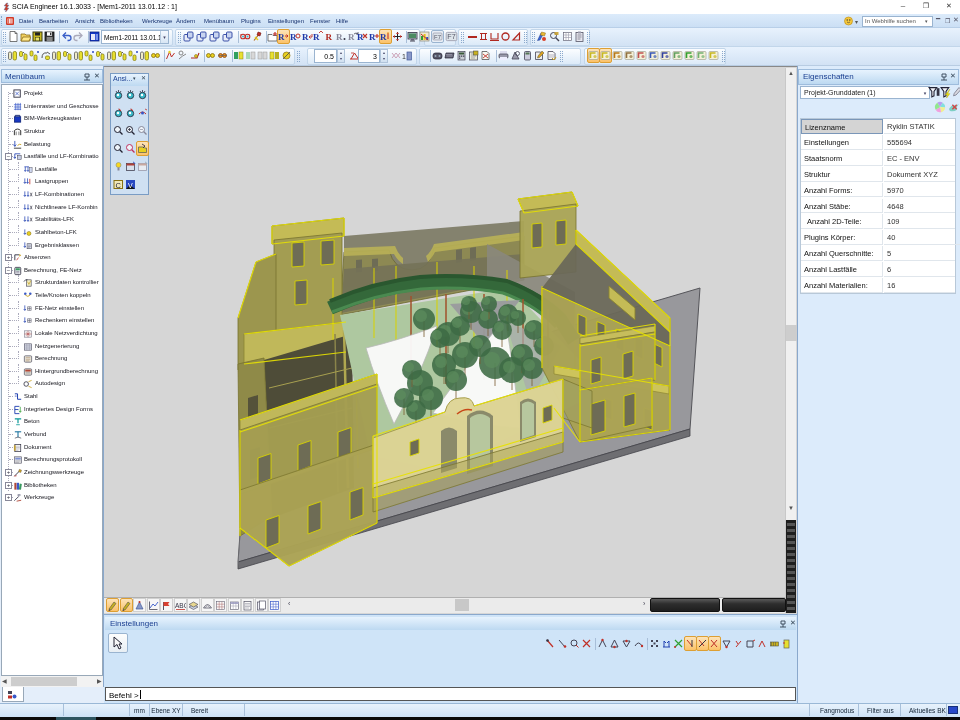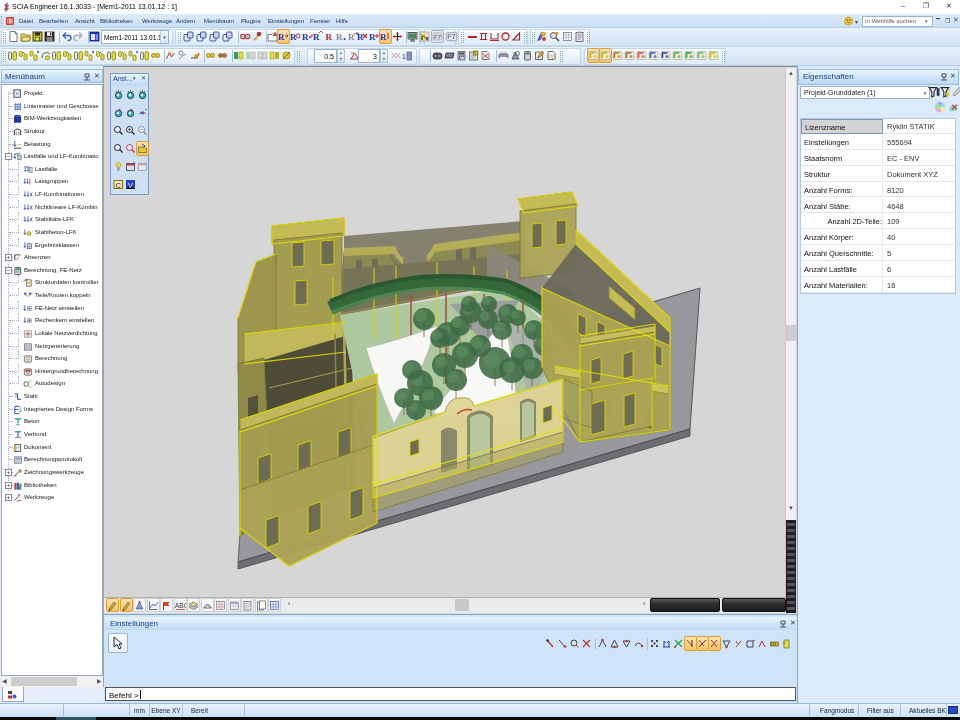--- a/index.html
+++ b/index.html
@@ -1191,26 +1191,26 @@
 <div class="abs" style="left:800px;top:118px;width:156px;height:176px;background:#fff;border:1px solid #b8c8d8;"></div>
 <div class="abs" style="left:801px;top:119.0px;width:82px;height:14.9px;background:#d4d4d4;border:1px solid #7a96b8;font-size:7.5px;color:#111;padding:3px 0 0 3px;white-space:nowrap;overflow:hidden;">Lizenzname</div>
 <div class="abs" style="left:884px;top:119.0px;width:71px;height:14.9px;border-bottom:1px solid #e0e6ec;font-size:7.5px;color:#333;padding:3px 0 0 3px;white-space:nowrap;">Ryklin STATIK</div>
 <div class="abs" style="left:801px;top:134.9px;width:82px;height:14.9px;border-bottom:1px solid #e0e6ec;border-right:1px solid #e0e6ec;font-size:7.5px;color:#111;padding:3px 0 0 3px;white-space:nowrap;overflow:hidden;">Einstellungen</div>
 <div class="abs" style="left:884px;top:134.9px;width:71px;height:14.9px;border-bottom:1px solid #e0e6ec;font-size:7.5px;color:#333;padding:3px 0 0 3px;white-space:nowrap;">555694</div>
 <div class="abs" style="left:801px;top:150.8px;width:82px;height:14.9px;border-bottom:1px solid #e0e6ec;border-right:1px solid #e0e6ec;font-size:7.5px;color:#111;padding:3px 0 0 3px;white-space:nowrap;overflow:hidden;">Staatsnorm</div>
 <div class="abs" style="left:884px;top:150.8px;width:71px;height:14.9px;border-bottom:1px solid #e0e6ec;font-size:7.5px;color:#333;padding:3px 0 0 3px;white-space:nowrap;">EC - ENV</div>
 <div class="abs" style="left:801px;top:166.7px;width:82px;height:14.9px;border-bottom:1px solid #e0e6ec;border-right:1px solid #e0e6ec;font-size:7.5px;color:#111;padding:3px 0 0 3px;white-space:nowrap;overflow:hidden;">Struktur</div>
 <div class="abs" style="left:884px;top:166.7px;width:71px;height:14.9px;border-bottom:1px solid #e0e6ec;font-size:7.5px;color:#333;padding:3px 0 0 3px;white-space:nowrap;">Dokument XYZ</div>
 <div class="abs" style="left:801px;top:182.6px;width:82px;height:14.9px;border-bottom:1px solid #e0e6ec;border-right:1px solid #e0e6ec;font-size:7.5px;color:#111;padding:3px 0 0 3px;white-space:nowrap;overflow:hidden;">Anzahl Forms:</div>
-<div class="abs" style="left:884px;top:182.6px;width:71px;height:14.9px;border-bottom:1px solid #e0e6ec;font-size:7.5px;color:#333;padding:3px 0 0 3px;white-space:nowrap;">8120</div>
+<div class="abs" style="left:884px;top:182.6px;width:71px;height:14.9px;border-bottom:1px solid #e0e6ec;font-size:7.5px;color:#333;padding:3px 0 0 3px;white-space:nowrap;">5970</div>
 <div class="abs" style="left:801px;top:198.5px;width:82px;height:14.9px;border-bottom:1px solid #e0e6ec;border-right:1px solid #e0e6ec;font-size:7.5px;color:#111;padding:3px 0 0 3px;white-space:nowrap;overflow:hidden;">Anzahl Stäbe:</div>
 <div class="abs" style="left:884px;top:198.5px;width:71px;height:14.9px;border-bottom:1px solid #e0e6ec;font-size:7.5px;color:#333;padding:3px 0 0 3px;white-space:nowrap;">4648</div>
-<div class="abs" style="left:801px;top:214.4px;width:82px;height:14.9px;border-bottom:1px solid #e0e6ec;border-right:1px solid #e0e6ec;font-size:7.5px;color:#111;padding:3px 0 0 6px;white-space:nowrap;overflow:hidden;text-align:right;">Anzahl 2D-Teile:</div>
+<div class="abs" style="left:801px;top:214.4px;width:82px;height:14.9px;border-bottom:1px solid #e0e6ec;border-right:1px solid #e0e6ec;font-size:7.5px;color:#111;padding:3px 0 0 6px;white-space:nowrap;overflow:hidden;">Anzahl 2D-Teile:</div>
 <div class="abs" style="left:884px;top:214.4px;width:71px;height:14.9px;border-bottom:1px solid #e0e6ec;font-size:7.5px;color:#333;padding:3px 0 0 3px;white-space:nowrap;">109</div>
-<div class="abs" style="left:801px;top:230.3px;width:82px;height:14.9px;border-bottom:1px solid #e0e6ec;border-right:1px solid #e0e6ec;font-size:7.5px;color:#111;padding:3px 0 0 3px;white-space:nowrap;overflow:hidden;">Anzahl Körper:</div>
+<div class="abs" style="left:801px;top:230.3px;width:82px;height:14.9px;border-bottom:1px solid #e0e6ec;border-right:1px solid #e0e6ec;font-size:7.5px;color:#111;padding:3px 0 0 3px;white-space:nowrap;overflow:hidden;">Plugins Körper:</div>
 <div class="abs" style="left:884px;top:230.3px;width:87px;height:14.9px;border-bottom:1px solid #e0e6ec;font-size:7.5px;color:#333;padding:3px 0 0 3px;white-space:nowrap;">40</div>
 <div class="abs" style="left:801px;top:246.2px;width:82px;height:14.9px;border-bottom:1px solid #e0e6ec;border-right:1px solid #e0e6ec;font-size:7.5px;color:#111;padding:3px 0 0 3px;white-space:nowrap;overflow:hidden;">Anzahl Querschnitte:</div>
 <div class="abs" style="left:884px;top:246.2px;width:71px;height:14.9px;border-bottom:1px solid #e0e6ec;font-size:7.5px;color:#333;padding:3px 0 0 3px;white-space:nowrap;">5</div>
 <div class="abs" style="left:801px;top:262.1px;width:82px;height:14.9px;border-bottom:1px solid #e0e6ec;border-right:1px solid #e0e6ec;font-size:7.5px;color:#111;padding:3px 0 0 3px;white-space:nowrap;overflow:hidden;">Anzahl Lastfälle</div>
 <div class="abs" style="left:884px;top:262.1px;width:71px;height:14.9px;border-bottom:1px solid #e0e6ec;font-size:7.5px;color:#333;padding:3px 0 0 3px;white-space:nowrap;">6</div>
 <div class="abs" style="left:801px;top:278.0px;width:82px;height:14.9px;border-bottom:1px solid #e0e6ec;border-right:1px solid #e0e6ec;font-size:7.5px;color:#111;padding:3px 0 0 3px;white-space:nowrap;overflow:hidden;">Anzahl Materialien:</div>
 <div class="abs" style="left:884px;top:278.0px;width:71px;height:14.9px;border-bottom:1px solid #e0e6ec;font-size:7.5px;color:#333;padding:3px 0 0 3px;white-space:nowrap;">16</div>
 <div class="abs" style="left:104px;top:614px;width:693px;height:89px;background:#cfe4f8;border-top:1px solid #8aa8cc;"></div>
 <div class="abs panelhead" style="left:105px;top:617px;width:691px;height:13px;">
  <span style="position:absolute;left:5px;top:2px;">Einstellungen</span>

